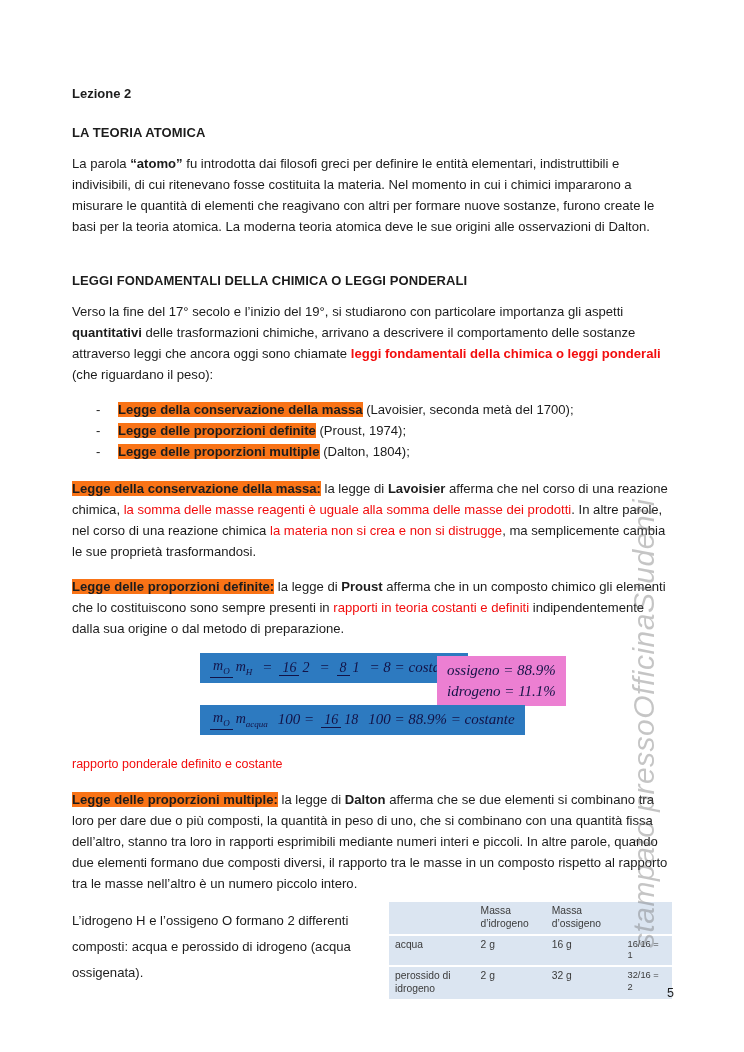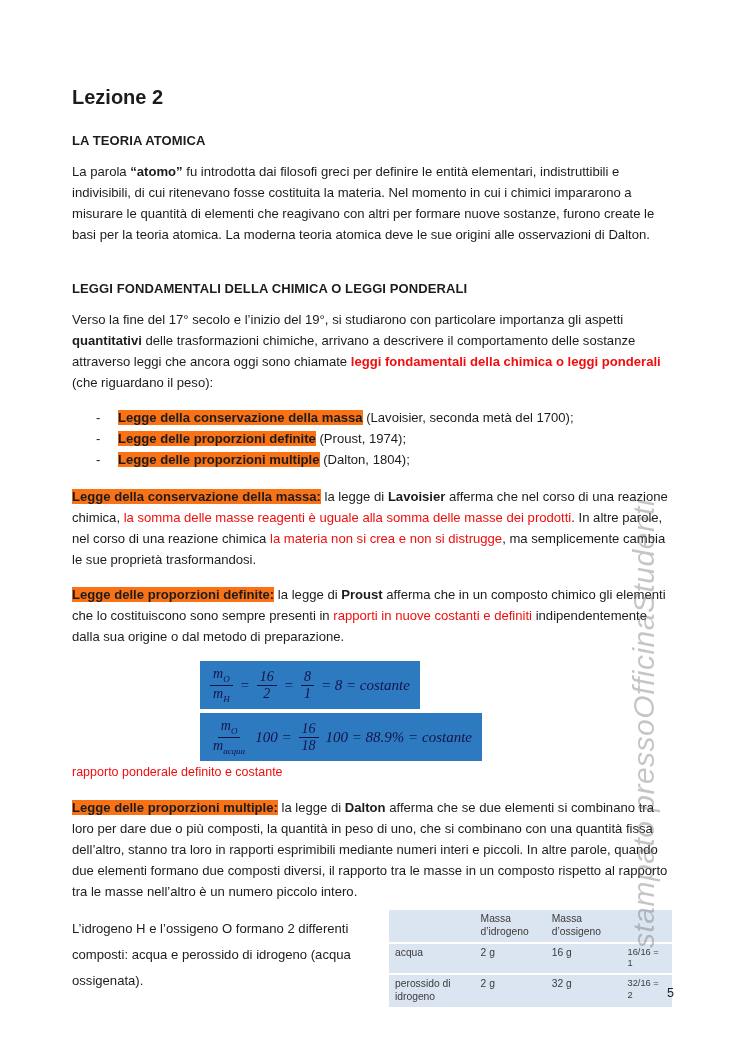--- a/index.html
+++ b/index.html
@@ -1,40 +1,40 @@
 <!DOCTYPE html>
 <html><head>
 <meta charset="utf-8">
 <style>
   html,body{margin:0;padding:0;}
   body{
     width:744px;height:1052px;background:#ffffff;position:relative;overflow:hidden;
     font-family:"Liberation Sans", sans-serif;color:#1c1c1c;
   }
   .content{padding:86px 72px 0 72px;position:relative;}
-  .doc-title{font-size:20px;font-weight:bold;margin:0 0 24px 0;}
+  .doc-title{font-size:13px;font-weight:bold;margin:0 0 24px 0;}
   .sec-heading{font-size:13px;font-weight:bold;margin:0 0 13px 0;letter-spacing:.1px;}
   .para{font-size:13.1px;line-height:21px;margin:0 0 14px 0;}
   .gap-top{margin-top:36px;}
   .b{font-weight:bold;}
   .red{color:#f20d0d;}
   .redb{color:#f20d0d;font-weight:bold;}
   .hl{background:#f97316;font-weight:bold;}
   ul.law-list{list-style:none;margin:4px 0 16px 0;padding:0;font-size:13.1px;line-height:21px;}
   ul.law-list li{padding-left:46px;position:relative;}
   ul.law-list .dash{position:absolute;left:24px;}
   
   .formula-zone{position:relative;height:104px;margin:2px 0 0 0;}
   .f-box{
     position:absolute;background:#2d7ac0;color:#131347;
     font-family:"Liberation Serif", serif;font-style:italic;
     padding:5px 10px;display:inline-flex;align-items:center;gap:7px;font-size:15px;
   }
   .f-box .plain{font-style:italic;}
-  .frac{display:inline-flex;flex-direction:column;align-items:center;line-height:1.1;font-size:14px;}
+  .frac{display:inline-flex;flex-direction:row;align-items:center;line-height:1.1;font-size:14px;}
   .frac .top{border-bottom:1.4px solid #131347;padding:0 3px;}
   .frac .bot{padding:0 3px;}
   .frac sub,{font-size:9px;}
   sub{font-size:9px;font-style:italic;}
   .f1{left:128px;top:0;}
   .f2{left:128px;top:52px;}
   .pct-box{
     position:absolute;left:365px;top:3px;background:#ec7fd2;color:#131347;
     font-family:"Liberation Serif", serif;font-style:italic;
     padding:4px 10px;font-size:15px;line-height:1.4;
@@ -73,21 +73,21 @@
   <p class="para"><span>Verso la fine del 17° secolo e l’inizio del 19°, si studiarono con particolare importanza gli aspetti </span><span class="b">quantitativi</span><span> delle trasformazioni chimiche, arrivano a descrivere il comportamento delle sostanze attraverso leggi che ancora oggi sono chiamate </span><span class="redb">leggi fondamentali della chimica o leggi ponderali</span><span> (che riguardano il peso):</span></p>
 
   <ul class="law-list">
     <li><span class="dash">-</span><span class="hl">Legge della conservazione della massa</span><span> (Lavoisier, seconda metà del 1700);</span></li>
     <li><span class="dash">-</span><span class="hl">Legge delle proporzioni definite</span><span> (Proust, 1974);</span></li>
     <li><span class="dash">-</span><span class="hl">Legge delle proporzioni multiple</span><span> (Dalton, 1804);</span></li>
   </ul>
 
   <p class="para"><span class="hl">Legge della conservazione della massa:</span><span> la legge di </span><span class="b">Lavoisier</span><span> afferma che nel corso di una reazione chimica, </span><span class="red">la somma delle masse reagenti è uguale alla somma delle masse dei prodotti</span><span>. In altre parole, nel corso di una reazione chimica </span><span class="red">la materia non si crea e non si distrugge</span><span>, ma semplicemente cambia le sue proprietà trasformandosi.</span></p>
 
-  <p class="para"><span class="hl">Legge delle proporzioni definite:</span><span> la legge di </span><span class="b">Proust</span><span> afferma che in un composto chimico gli elementi che lo costituiscono sono sempre presenti in </span><span class="red">rapporti in nuove costanti e definiti</span><span> indipendentemente dalla sua origine o dal metodo di preparazione.</span></p>
+  <p class="para"><span class="hl">Legge delle proporzioni definite:</span><span> la legge di </span><span class="b">Proust</span><span> afferma che in un composto chimico gli elementi che lo costituiscono sono sempre presenti in </span><span class="red">rapporti in teoria costanti e definiti</span><span> indipendentemente dalla sua origine o dal metodo di preparazione.</span></p>
 
 
   <div class="formula-zone">
     <div class="f-box f1">
       <span class="frac">
           <span class="top"><span>m</span><sub>O</sub></span>
           <span class="bot"><span>m</span><sub>H</sub></span>
         </span>
       <span class="plain">=</span>
       <span class="frac">
@@ -95,20 +95,24 @@
           <span class="bot">2</span>
         </span>
       <span class="plain">=</span>
       <span class="frac">
           <span class="top">8</span>
           <span class="bot">1</span>
         </span>
       <span class="plain">= 8 = costante</span>
     </div>
 
+    <div class="pct-box">
+      <div>ossigeno = 88.9%</div>
+      <div>idrogeno = 11.1%</div>
+    </div>
 
     <div class="f-box f2">
       <span class="frac">
           <span class="top"><span>m</span><sub>O</sub></span>
           <span class="bot"><span>m</span><sub>acqua</sub></span>
         </span>
       <span class="plain">100 =</span>
       <span class="frac">
           <span class="top">16</span>
           <span class="bot">18</span>

